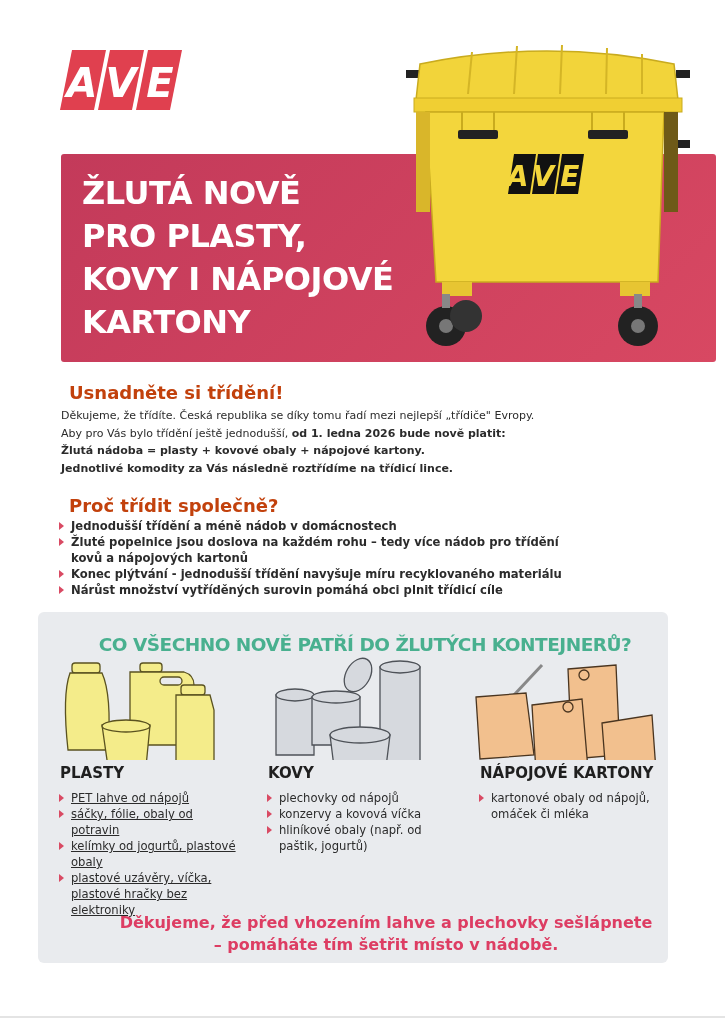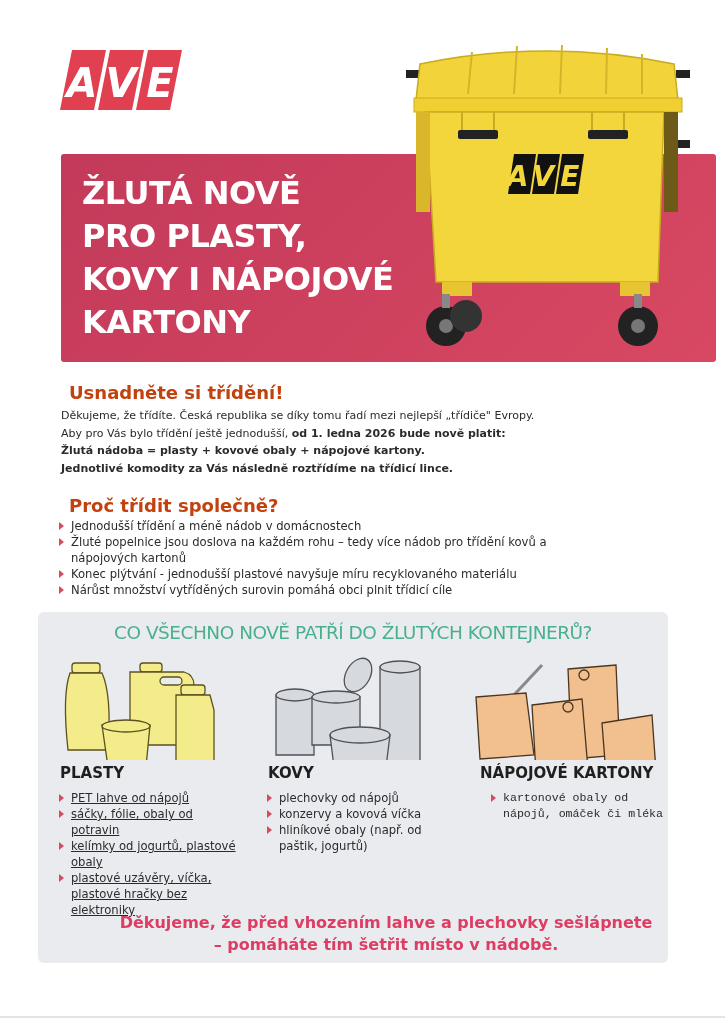--- a/index.html
+++ b/index.html
@@ -9,27 +9,27 @@
   .banner { position:absolute; left:61px; top:154px; width:655px; height:208px;
             background:linear-gradient(135deg,#c33a5a 0%,#d84862 100%); border-radius:3px; }
   .banner-title { position:absolute; left:78px; top:168px; margin:4px; color:#fff;
                   font-family:"DejaVu Sans", sans-serif; font-weight:bold; font-size:32px;
                   line-height:43px; letter-spacing:-0.5px; white-space:pre-line; }
   .bin { position:absolute; left:402px; top:42px; width:290px; height:320px; }
   .h2 { position:absolute; left:61px; margin:8px; color:#c2410c; font-weight:bold; font-size:18px; }
   .para { position:absolute; left:61px; top:407px; width:560px; font-size:11px; line-height:17.5px; color:#2b2b2b; }
   .para b { font-weight:bold; }
   .bullets { position:absolute; left:58px; top:518px; width:560px; margin:0; padding:0; list-style:none;
-             font-size:11.6px; line-height:16px; font-weight:normal; color:#2b2b2b; }
+             font-size:11.6px; line-height:16px; font-weight:bold; color:#2b2b2b; }
   .bullets li, .cat-list li { position:relative; padding-left:13px; }
   .bullets li::before, .cat-list li::before { content:""; position:absolute; left:1px; top:4px;
              border-left:5px solid #d94a63; border-top:4px solid transparent; border-bottom:4px solid transparent; }
   .panel { position:absolute; left:38px; top:612px; width:630px; height:351px; background:#e9ebee; border-radius:6px; }
-  .panel-title { position:absolute; left:38px; width:630px; top:622px; text-align:center; margin:0;
-                 color:#49b08f; font-weight:normal; font-size:18.5px; letter-spacing:-0.5px; }
+  .panel-title { position:absolute; left:38px; width:630px; top:622px; text-align:center; margin:12px;
+                 color:#49b08f; font-weight:bold; font-size:18.5px; letter-spacing:-0.5px; }
   .illus { position:absolute; }
   .cat-title { position:absolute; margin:0; font-weight:bold; font-size:15px; color:#1f1f1f; }
   .cat-list { position:absolute; margin:0; padding:0; list-style:none; font-size:11.6px; line-height:16px; color:#2b2b2b; }
   .thanks { position:absolute; left:38px; width:696px; top:912px; text-align:center; color:#dd3d63;
             font-weight:bold; font-size:16px; line-height:22px; white-space:pre-line; margin:0; }
   .footer-line { position:absolute; left:0; right:0; top:1016px; height:2px; background:#e4e4e4; }
 </style>
 </head>
 <body>
 
@@ -83,21 +83,21 @@
   <div>Děkujeme, že třídíte. Česká republika se díky tomu řadí mezi nejlepší „třídiče" Evropy.</div>
   <div><span>Aby pro Vás bylo třídění ještě jednodušší, </span><b>od 1. ledna 2026 bude nově platit:</b></div>
   <div><b>Žlutá nádoba = plasty + kovové obaly + nápojové kartony.</b></div>
   <div><b>Jednotlivé komodity za Vás následně roztřídíme na třídicí lince.</b></div>
 </div>
 
 <h2 class="h2" style="top:487px;text-align:center;">Proč třídit společně?</h2>
 <ul class="bullets">
   <li>Jednodušší třídění a méně nádob v domácnostech</li>
   <li style="width:500px;">Žluté popelnice jsou doslova na každém rohu – tedy více nádob pro třídění kovů a nápojových kartonů</li>
-  <li>Konec plýtvání - jednodušší plastové navyšuje míru recyklovaného materiálu</li>
+  <li>Konec plýtvání - jednodušší třídění navyšuje míru recyklovaného materiálu</li>
   <li>Nárůst množství vytříděných surovin pomáhá obci plnit třídicí cíle</li>
 </ul>
 
 <div class="panel"></div>
 <h2 class="panel-title">CO VŠECHNO NOVĚ PATŘÍ DO ŽLUTÝCH KONTEJNERŮ?</h2>
 
 <svg class="illus" style="left:58px;top:655px;" width="180" height="105" viewBox="0 0 180 105">
   <g fill="#f4ec8a" stroke="#5a5220" stroke-width="1.3">
     <rect x="14" y="8" width="28" height="10" rx="3"></rect>
     <path d="M12 18 L44 18 Q54 40 50 95 L10 95 Q4 40 12 18 Z"></path>
@@ -146,20 +146,20 @@
 </ul>
 
 <h3 class="cat-title" style="left:268px;top:764px;">KOVY</h3>
 <ul class="cat-list" style="left:266px;top:790px;width:180px;">
   <li>plechovky od nápojů</li>
   <li>konzervy a kovová víčka</li>
   <li>hliníkové obaly (např. od paštik, jogurtů)</li>
 </ul>
 
 <h3 class="cat-title" style="left:480px;top:764px;">NÁPOJOVÉ KARTONY</h3>
-<ul class="cat-list" style="left:490px;top:790px;width:185px;font-family:Liberation Mono, monospace;">
+<ul class="cat-list" style="left:478px;top:790px;width:185px;">
   <li>kartonové obaly od nápojů, omáček či mléka</li>
 </ul>
 
 <p class="thanks">Děkujeme, že před vhozením lahve a plechovky sešlápnete
 – pomáháte tím šetřit místo v nádobě.</p>
 
 <div class="footer-line"></div>
 
 </body></html>

